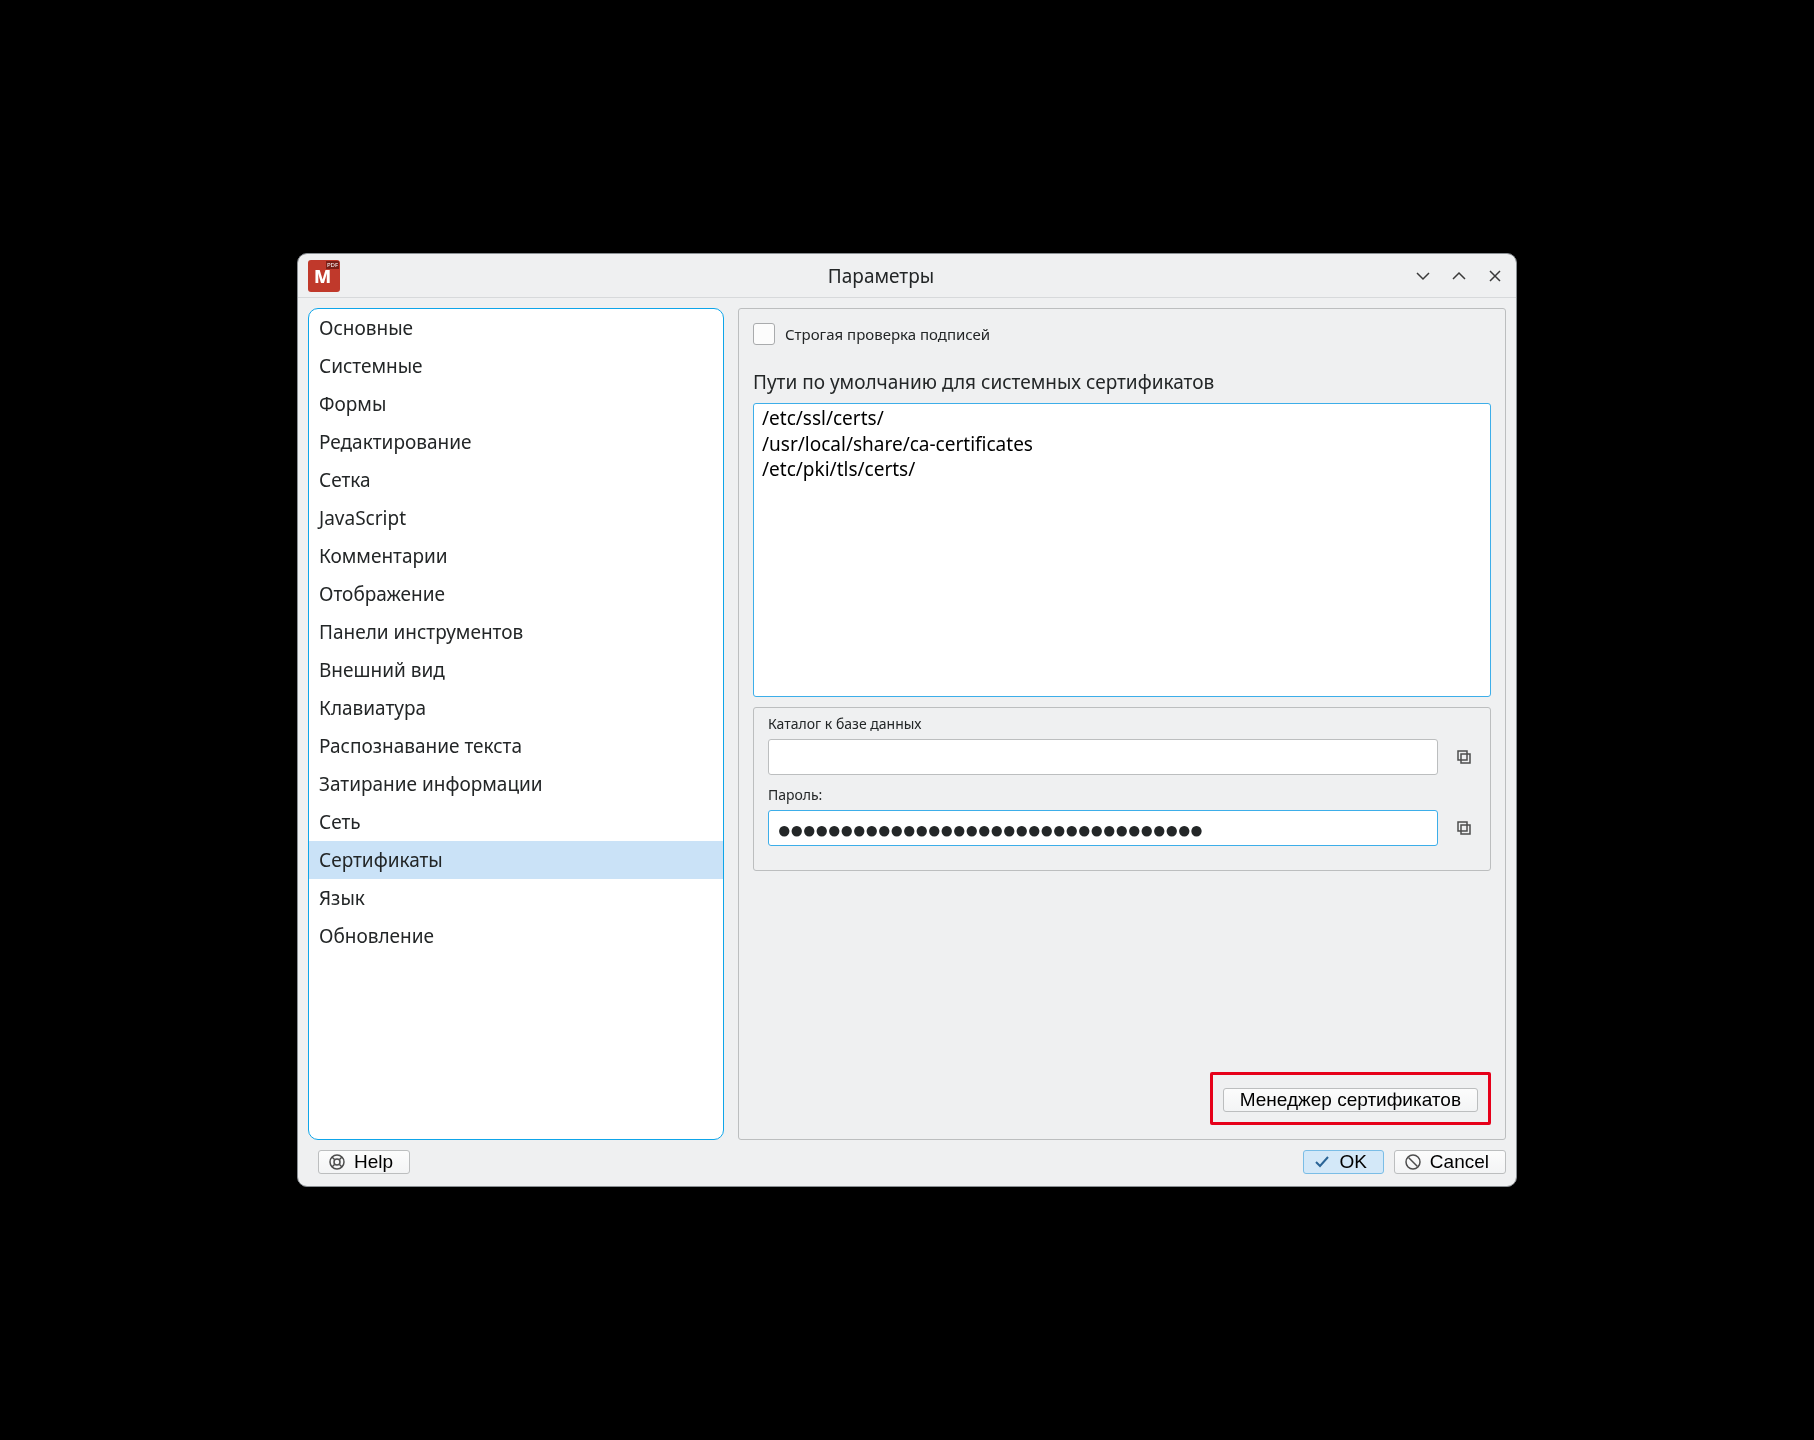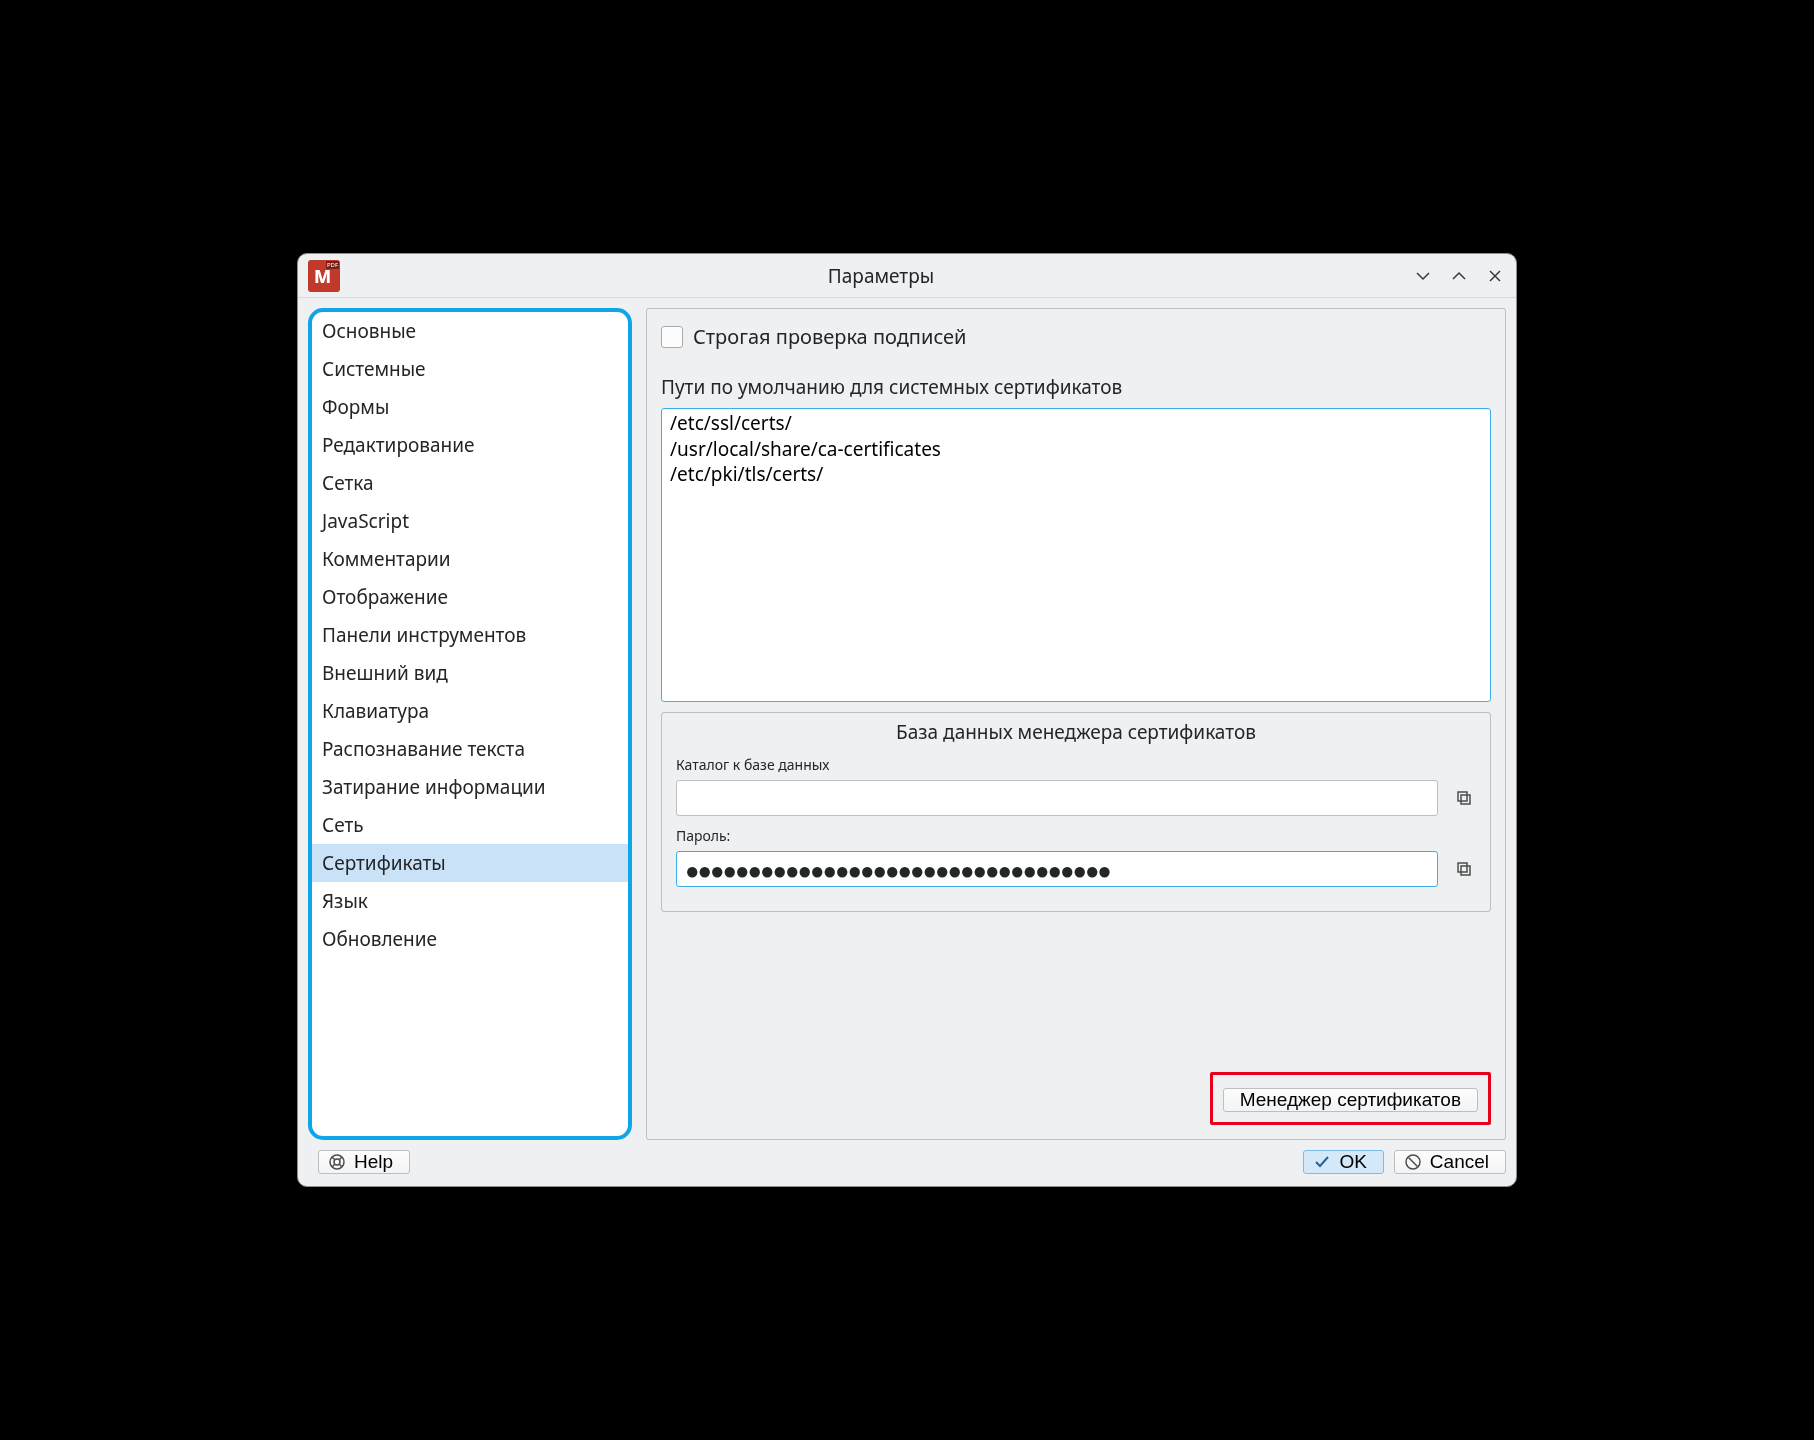--- a/index.html
+++ b/index.html
@@ -85,24 +85,24 @@
 }
 .win-btn svg { width: 16px; height: 16px; stroke: #3a3a3a; stroke-width: 1.5; fill: none; }
 .body-area {
   flex: 1;
   display: flex;
   padding: 10px;
   gap: 14px;
   overflow: hidden;
 }
 .sidebar {
-  width: 324px;
+  width: 416px;
   background: #fff;
-  border: 4px solid #0ea5e9;
-  border-radius: 15px;
+  border: 1px solid #0ea5e9;
+  border-radius: 10px;
   overflow-y: auto;
 }
 .side-item {
   padding: 6px 10px;
   font-size: 19px;
   cursor: pointer;
 }
 .side-item.selected {
   background: #cae2f7;
 }
@@ -122,21 +122,21 @@
   gap: 10px;
   margin-bottom: 24px;
 }
 .chk {
   width: 22px;
   height: 22px;
   border: 1px solid #a9abad;
   border-radius: 3px;
   background: #fcfcfc;
 }
-.label { font-size: 20px; text-align: right; }
+.label { font-size: 15px; text-align: right; }
 .paths-label { font-size: 19px; margin-bottom: 8px; }
 .paths-text {
   width: 100%;
   height: 294px;
   border: 1px solid #3daee9;
   border-radius: 3px;
   background: #fff;
   padding: 2px 8px;
   font-size: 19px;
   resize: none;
@@ -281,21 +281,20 @@
           <div class="chk"></div>
           <div class="label">Строгая проверка подписей</div>
         </div>
 
         <div class="paths-label">Пути по умолчанию для системных сертификатов</div>
         <textarea class="paths-text" style="">/etc/ssl/certs/
 /usr/local/share/ca-certificates
 /etc/pki/tls/certs/</textarea>
 
         <div class="group">
-          <div class="group-title">База данных менеджера сертификатов</div>
 
           <div class="field-label">Каталог к базе данных</div>
           <div class="field-row">
             <input class="text-input" value="" style="">
             <div class="copy-btn">
               <svg viewBox="0 0 18 18">
                   <rect x="3" y="3" width="9" height="9"></rect>
                   <rect x="6" y="6" width="9" height="9"></rect>
                 </svg>
             </div>

